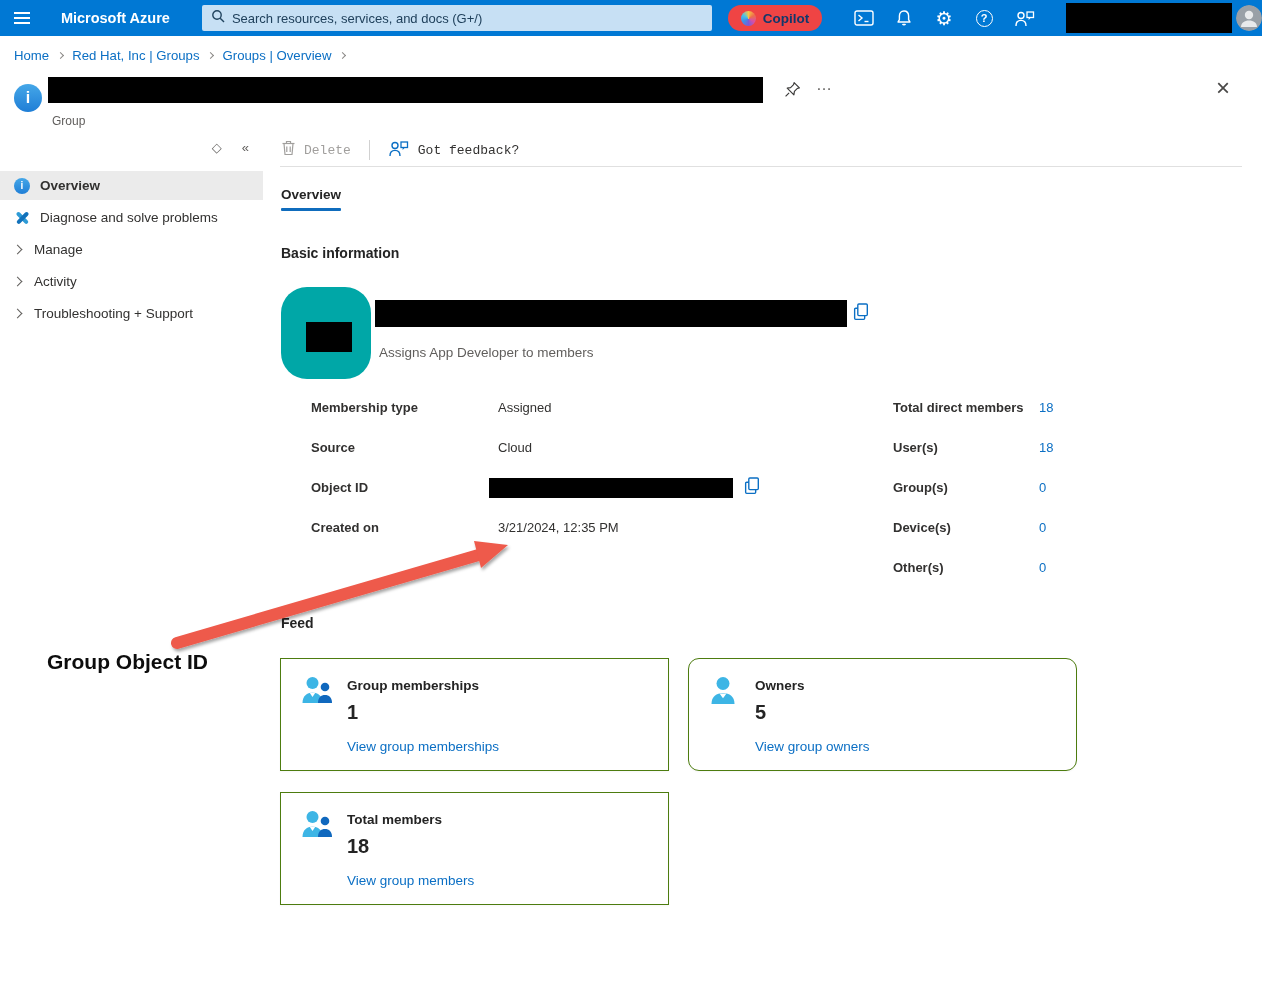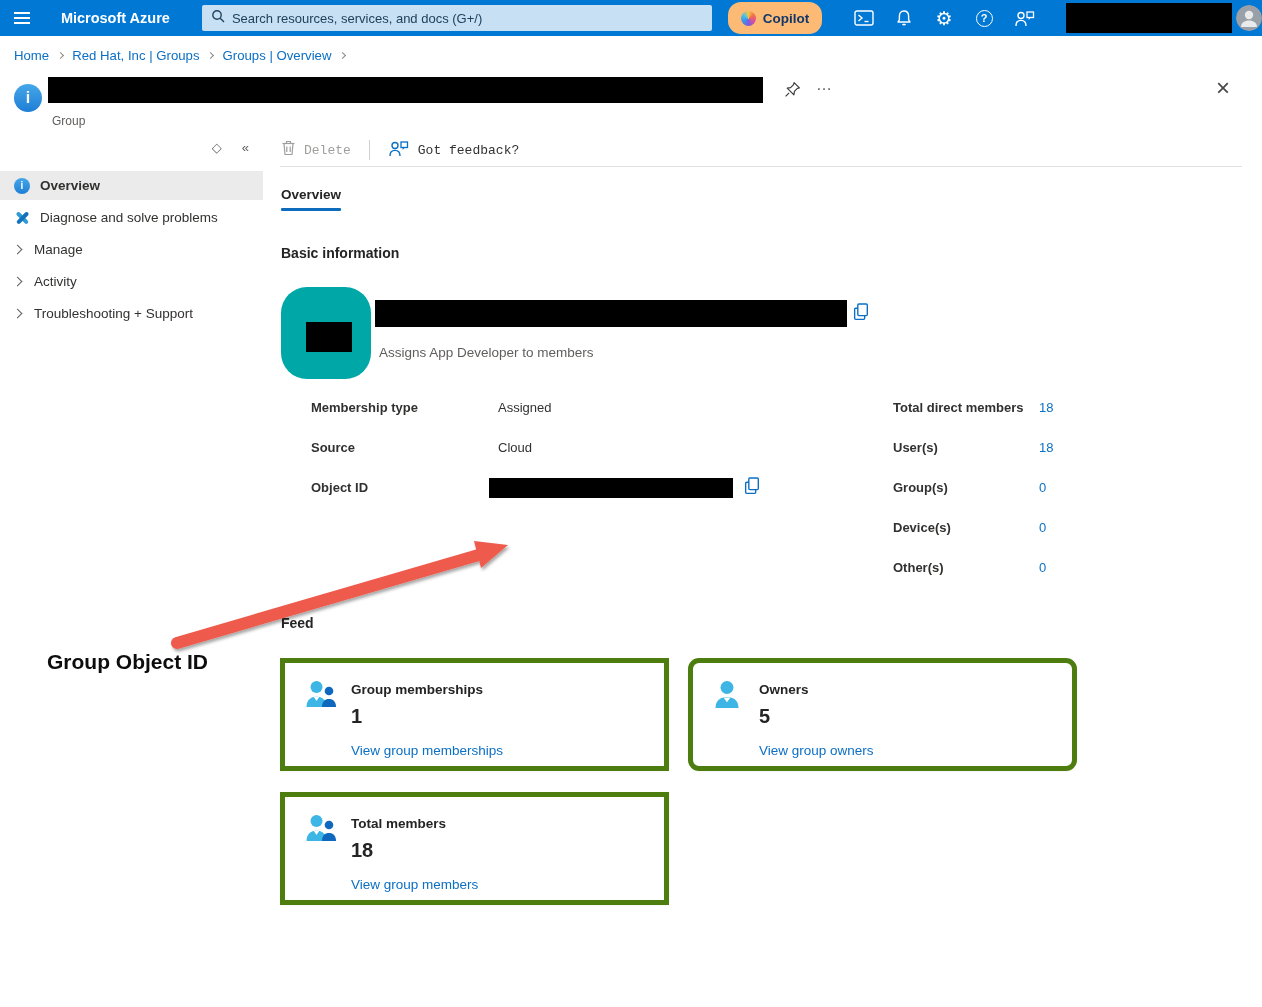--- a/index.html
+++ b/index.html
@@ -6,21 +6,21 @@
   html,body { width:1262px; height:1007px; background:#fff; font-family:"Liberation Sans", sans-serif; color:#323130; overflow:hidden; }
   body { position:relative; }
 
   
   .topbar { position:absolute; left:0; top:0; width:1262px; height:36px; background:#0078d4; display:flex; align-items:center; }
   .hamburger { width:46px; height:36px; display:flex; flex-direction:column; justify-content:center; align-items:center; gap:3px; cursor:pointer; }
   .hamburger span { width:16px; height:2px; background:#fff; display:block; }
   .brand { color:#fff; font-weight:bold; font-size:14.5px; margin-left:16px; white-space:nowrap; }
   .searchbox { margin-left:32px; width:522px; height:26px; background:#c7e0f4; border-radius:2px; display:flex; align-items:center; padding:0 9px; gap:7px; }
   .searchbox .ph { font-size:13px; color:#20415c; white-space:nowrap; }
-  .copilot { margin-left:16px; height:26px; background:#fdba74; border-radius:13px; display:flex; align-items:center; gap:7px; padding:16px 13px; }
+  .copilot { margin-left:16px; height:26px; background:#ef4444; border-radius:13px; display:flex; align-items:center; gap:7px; padding:10px 13px; }
   .copilot-logo { width:15px; height:15px; border-radius:50%; background:conic-gradient(#f6c445,#ee6d4b,#d94fa4,#7b5bd6,#3f8fe8,#49c0e8,#f6c445); }
   .copilot .lbl { font-size:13.5px; font-weight:bold; color:#12386b; }
   .topicons { display:flex; align-items:center; margin-left:22px; }
   .topicon { width:40px; height:36px; display:flex; align-items:center; justify-content:center; color:#fff; }
   .gear-glyph { font-size:19px; line-height:1; }
   .help-circle { width:17px; height:17px; border:1.5px solid #fff; border-radius:50%; display:flex; align-items:center; justify-content:center; font-size:11px; font-weight:bold; color:#fff; }
   .acct-redact { width:170px; height:30px; background:#000; margin-left:22px; }
   .user-avatar { width:26px; height:26px; border-radius:50%; overflow:hidden; margin-left:4px; flex:none; }
 
   
@@ -71,21 +71,21 @@
   .frow { display:flex; align-items:flex-start; height:40px; font-size:13px;margin-left:30px; }
   .frow .lab { font-weight:bold; color:#323130; }
   .fields-left .lab { width:187px; flex:none; }
   .fields-right .lab { width:146px; flex:none; }
   .frow .val { color:#323130; }
   .frow .val-link { color:#0b6fc4; cursor:pointer; }
   .oid-redact { width:263px; height:20px; background:#000; margin:-2px 0 0 -9px; }
   .oid-copy { margin-left:11px; margin-top:-3px; cursor:pointer; }
 
   
-  .card { position:absolute; width:389px; height:113px; background:#fff; border:5px solid #4d7c0f; box-shadow:0 1px 2px rgba(0,0,0,.04); }
+  .card { position:absolute; width:389px; height:113px; background:#fff; border:1px solid #4d7c0f; box-shadow:0 1px 2px rgba(0,0,0,.04); }
   .card .cicon { position:absolute; left:19px; top:16px; }
   .card .ctitle { position:absolute; left:66px; top:19px; font-size:13.5px; font-weight:bold; color:#242424; }
   .card .cvalue { position:absolute; left:66px; top:42px; font-size:20px; font-weight:bold; color:#242424; }
   .card .clink { position:absolute; left:66px; top:80px; font-size:13.5px; color:#0b6fc4; cursor:pointer; }
 
   
   .annotation { position:absolute; left:47px; top:650px; font-size:21px; font-weight:bold; color:#0d0d0d; }
   .arrow-svg { position:absolute; left:0; top:0; pointer-events:none; }
 </style>
 </head>
@@ -259,20 +259,24 @@
     <span class="lab">Object ID</span>
     <span class="oid-redact"></span>
     <span class="oid-copy">
       <svg width="17" height="19" viewBox="0 0 16 18">
           <g fill="none" stroke="#0b6fc4" stroke-width="1.3">
             <rect x="4.5" y="1" width="9" height="11" rx="1"></rect>
             <path d="M11 12 v2.5 a1 1 0 0 1 -1 1 H2.5 a1 1 0 0 1 -1 -1 V6 a1 1 0 0 1 1 -1 H4.5"></path>
           </g>
         </svg>
     </span>
+  </div>
+  <div class="frow">
+    <span class="lab">Created on</span>
+    <span class="val">3/21/2024, 12:35 PM</span>
   </div>
 </div>
 
 <div class="fields-right">
   <div class="frow">
     <span class="lab">Total direct members</span>
     <span class="val-link">18</span>
   </div>
   <div class="frow">
     <span class="lab">User(s)</span>

